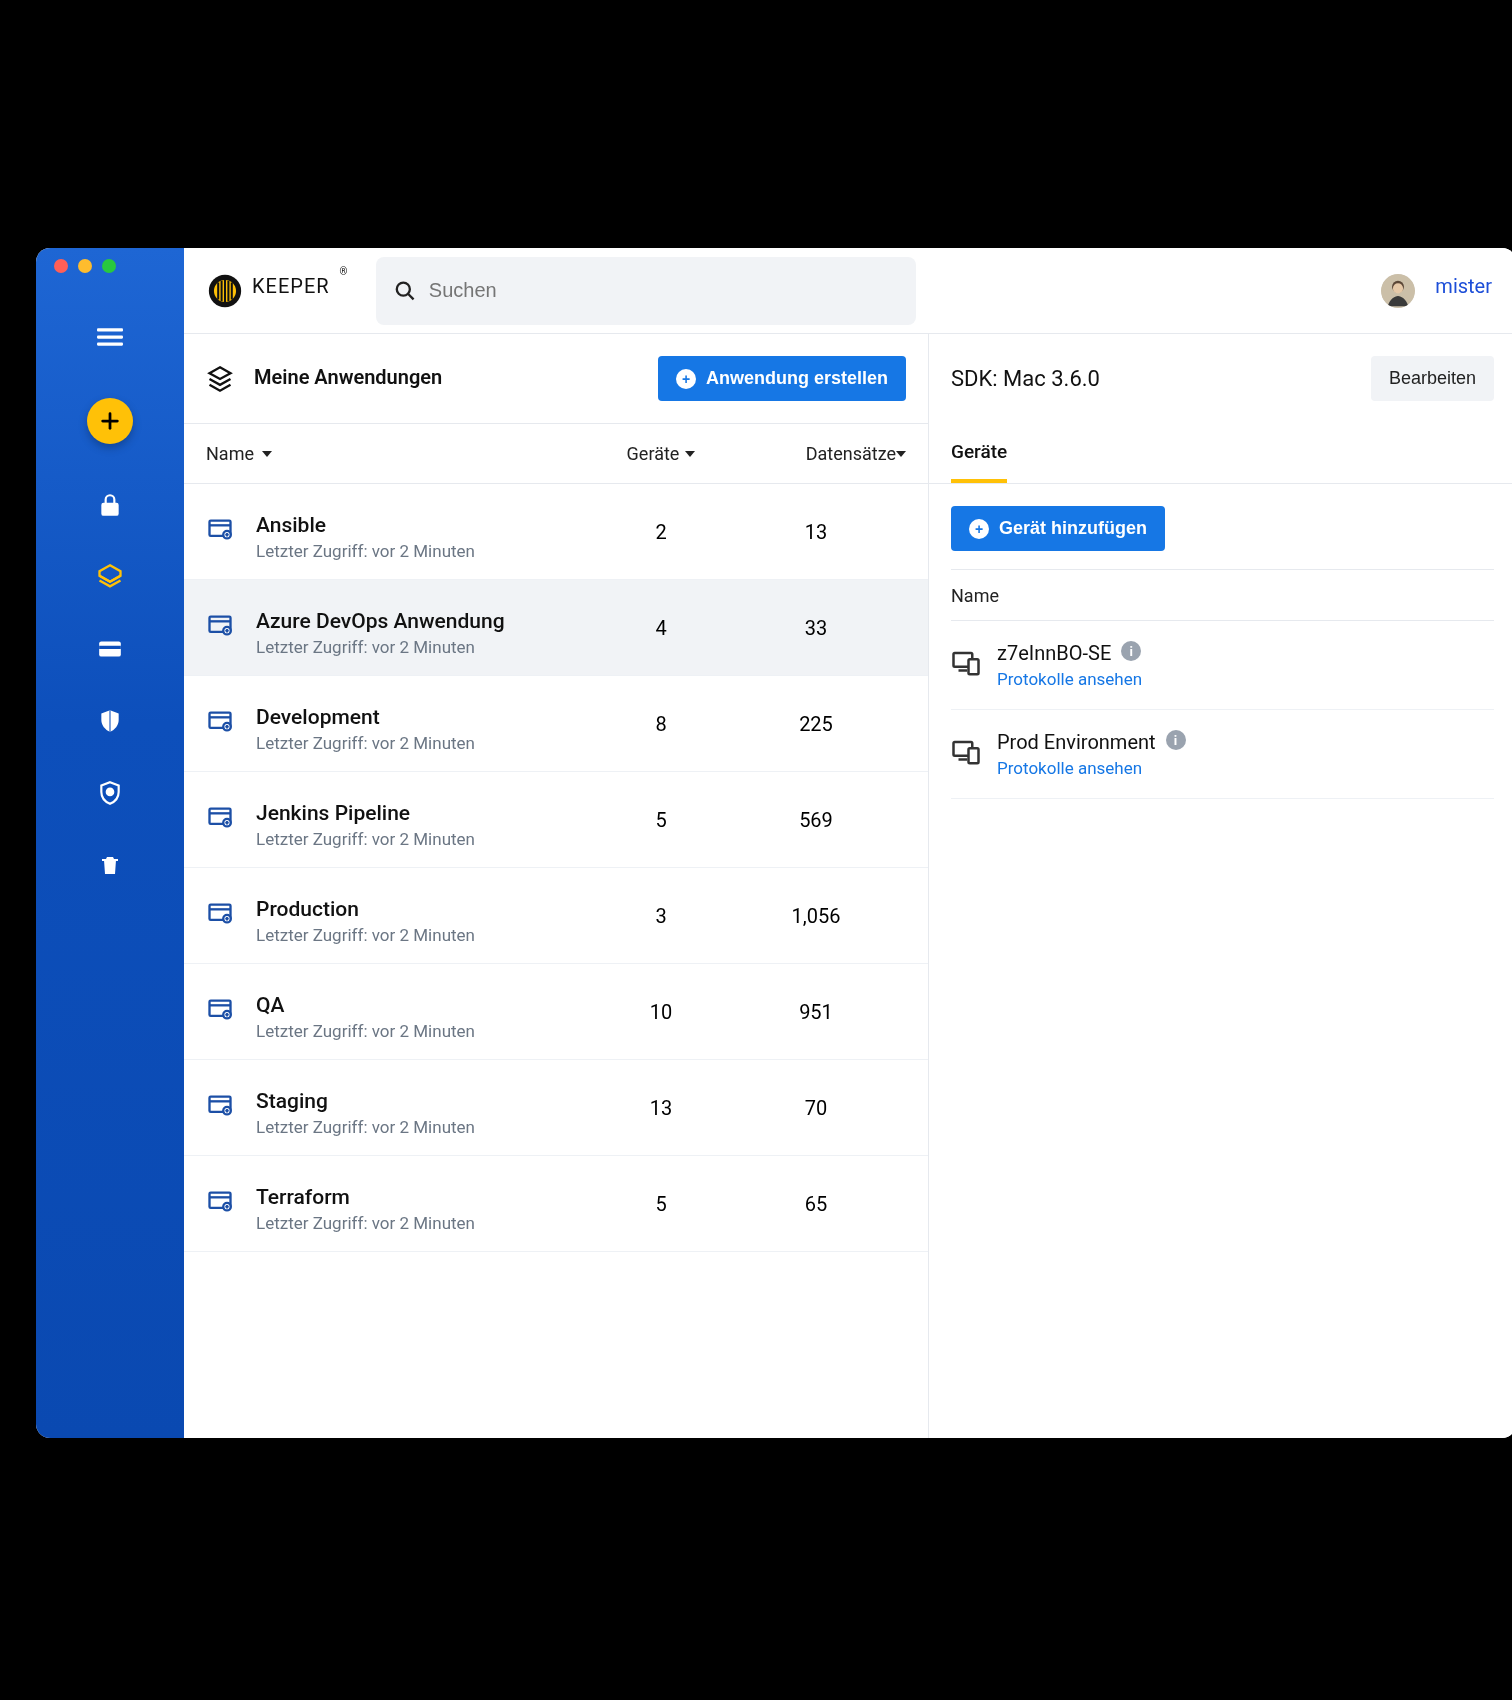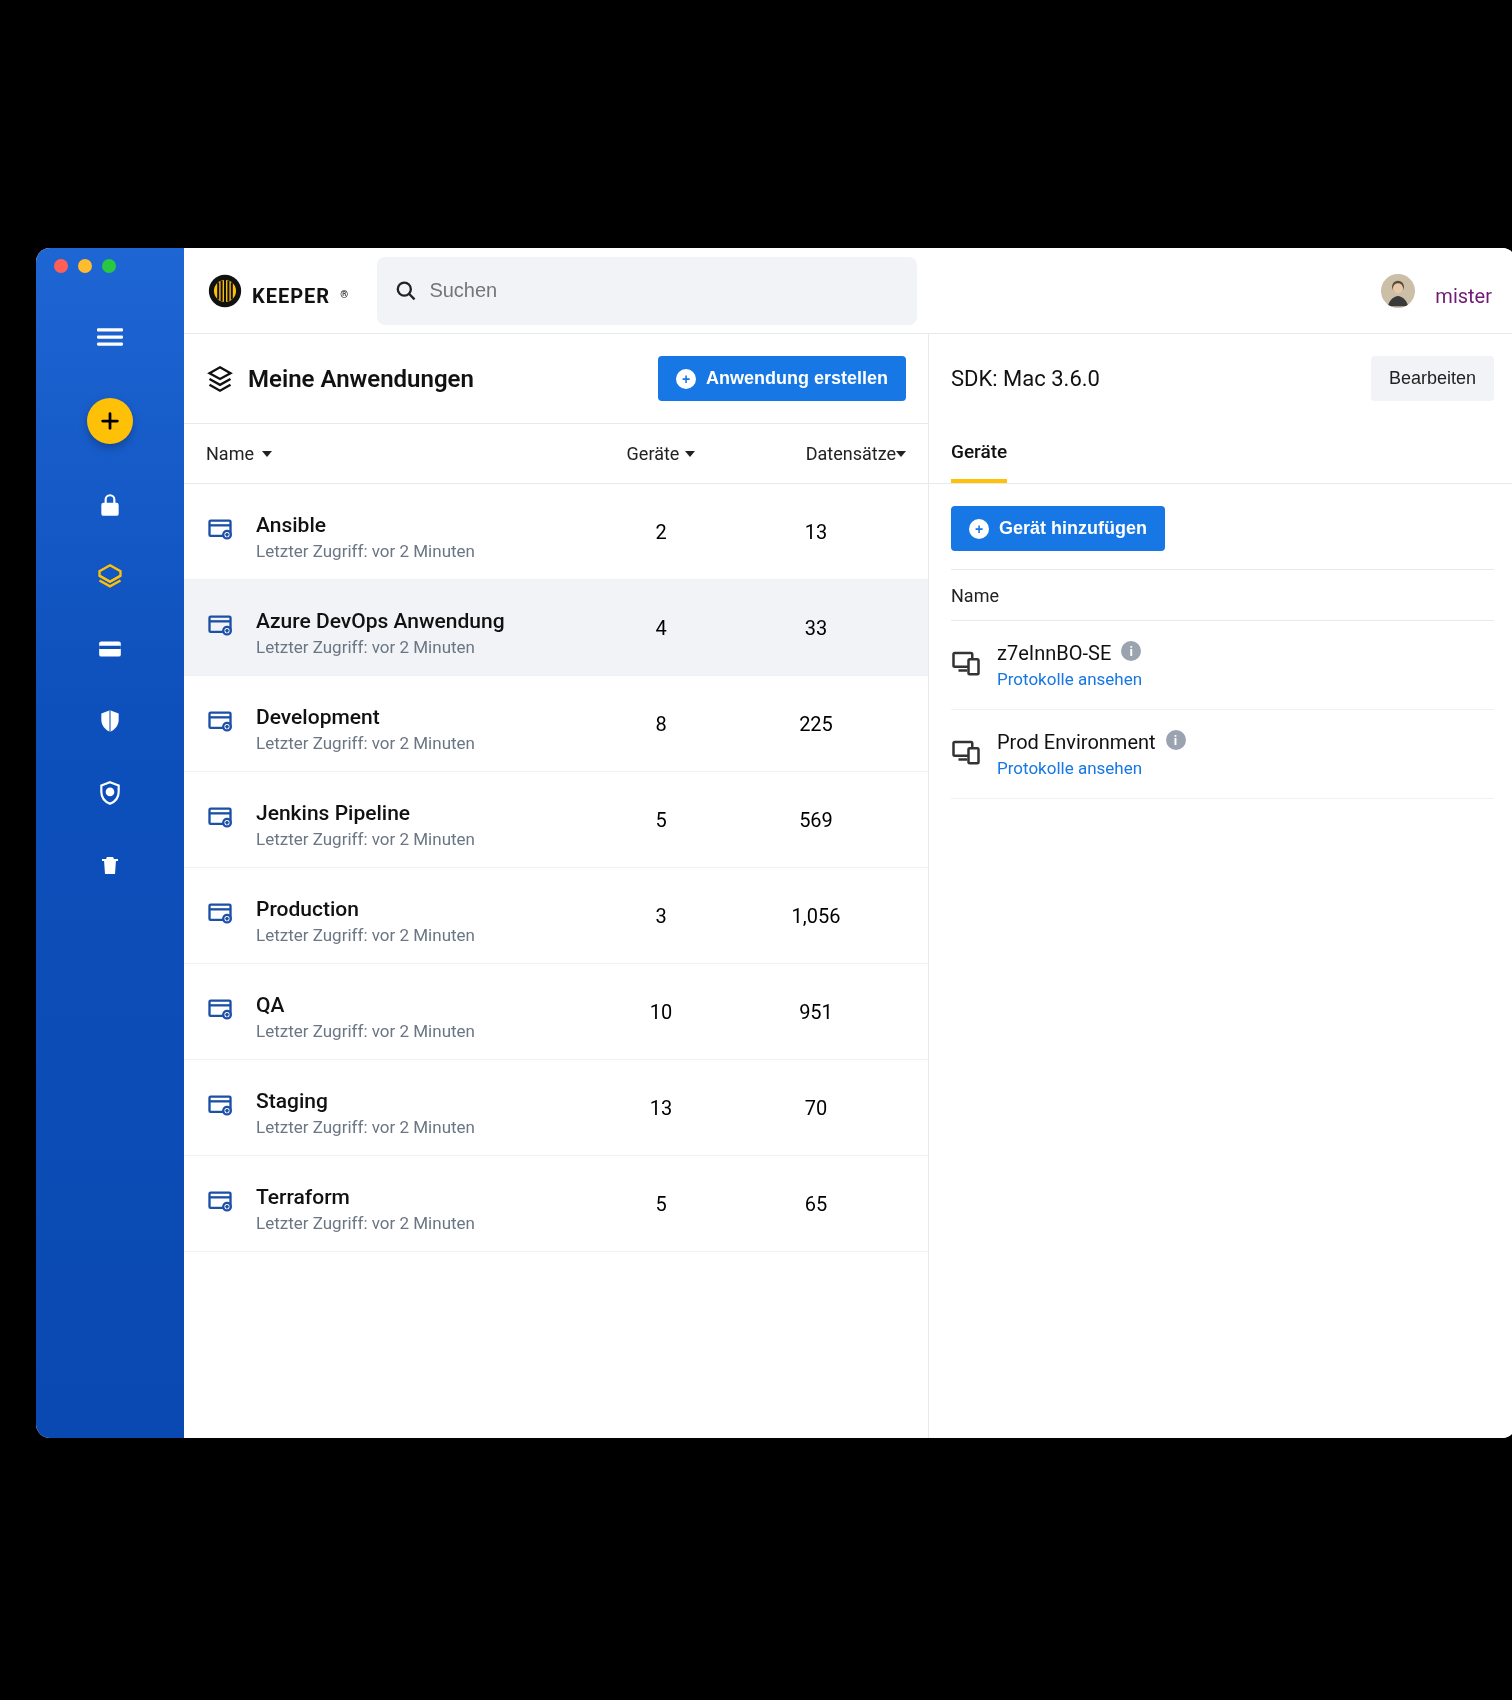--- a/index.html
+++ b/index.html
@@ -11,34 +11,34 @@
   .dot.red{background:#ff5f57}.dot.yel{background:#febc2e}.dot.grn{background:#28c840}
   
   .rail { position:absolute; left:0; top:0; bottom:0; width:148px; background: linear-gradient(180deg,#1e66d4 0%, #0d4fbb 40%, #0a49b1 100%); display:flex; flex-direction:column; align-items:center; padding-top:52px; gap:38px; }
   .rail .btn-add{ width:46px; height:46px; border-radius:50%; background:#ffc107; display:flex; align-items:center; justify-content:center; color:#000; font-size:26px; font-weight:700; box-shadow:0 4px 8px rgba(0,0,0,.25);}
   .rail .nav { display:flex; flex-direction:column; align-items:center; gap:42px; margin-top:8px;}
   .rail .nav .ico{ width:30px; height:30px; color:#fff; display:flex; align-items:center; justify-content:center; }
   .rail .nav .ico.active{ color:#ffc107; }
   .rail .hamburger{ position:absolute; top:76px; color:#fff; font-size:22px; }
   
   .topbar{ position:absolute; left:148px; right:0; top:0; height:86px; background:#fff; display:flex; align-items:center; padding:0 24px; gap:28px; border-bottom:1px solid #e6e9ee; }
-  .logo{ display:flex; align-items:flex-end; gap:10px; font-weight:700; letter-spacing:1px; font-size:20px; color:#111; }
+  .logo{ display:flex; align-items:flex-start; gap:10px; font-weight:400; letter-spacing:1px; font-size:20px; color:#111; }
   .logo svg{ width:34px; height:34px; }
   .logo sup{ font-size:10px; top:-8px; position:relative; }
   .search{ flex:0 0 540px; height:68px; background:#f1f3f6; border-radius:8px; display:flex; align-items:center; padding:0 18px; gap:12px; color:#5f6b7a; }
   .search input{ border:none; background:transparent; outline:none; font-size:20px; color:#5f6b7a; width:100%; }
   .topbar .spacer{ flex:1 }
-  .user{ display:flex; align-items:flex-end; gap:20px; font-size:20px; color:#701a75; }
+  .user{ display:flex; align-items:flex-start; gap:20px; font-size:20px; color:#1d4ed8; }
   .avatar{ width:34px; height:34px; border-radius:50%; background:#d8d2c6; overflow:hidden; display:flex; align-items:center; justify-content:center; }
   .avatar svg{ width:34px; height:34px; }
   
   .main{ position:absolute; left:148px; top:86px; right:0; bottom:0; display:flex; }
   .left{ width:745px; border-right:1px solid #e6e9ee; background:#fff; display:flex; flex-direction:column; }
   .left-head{ height:90px; display:flex; align-items:center; justify-content:space-between; padding:0 22px; border-bottom:1px solid #e6e9ee; }
-  .left-head .title{ display:flex; align-items:center; gap:14px; font-size:24px; font-weight:600; color:#111; }
+  .left-head .title{ display:flex; align-items:flex-start; gap:20px; font-size:20px; font-weight:600; color:#111; }
   .btn-primary{ background:#1677e5; color:#fff; border:none; border-radius:4px; padding:12px 18px; font-size:18px; font-weight:600; display:flex; align-items:center; gap:10px; cursor:pointer; }
   .btn-primary .plus{ width:20px; height:20px; border-radius:50%; background:#fff; color:#1677e5; display:flex; align-items:center; justify-content:center; font-size:14px; font-weight:900; }
   .cols{ height:60px; display:flex; align-items:center; padding:0 22px; border-bottom:1px solid #e6e9ee; font-size:18px; color:#222; }
   .col-name{ flex:1; display:flex; align-items:center; gap:8px; }
   .col-dev{ width:130px; text-align:center; display:flex; align-items:center; justify-content:center; gap:6px; }
   .col-rec{ width:180px; text-align:center; display:flex; align-items:center; justify-content:flex-end; }
   .caret{ width:0;height:0;border-left:5px solid transparent;border-right:5px solid transparent;border-top:6px solid #222; display:inline-block; }
   .rows{ }
   .row{ height:96px; display:flex; align-items:center; padding:0 22px; border-bottom:1px solid #eef1f5; }
   .row.sel{ background:#f1f3f6; }

